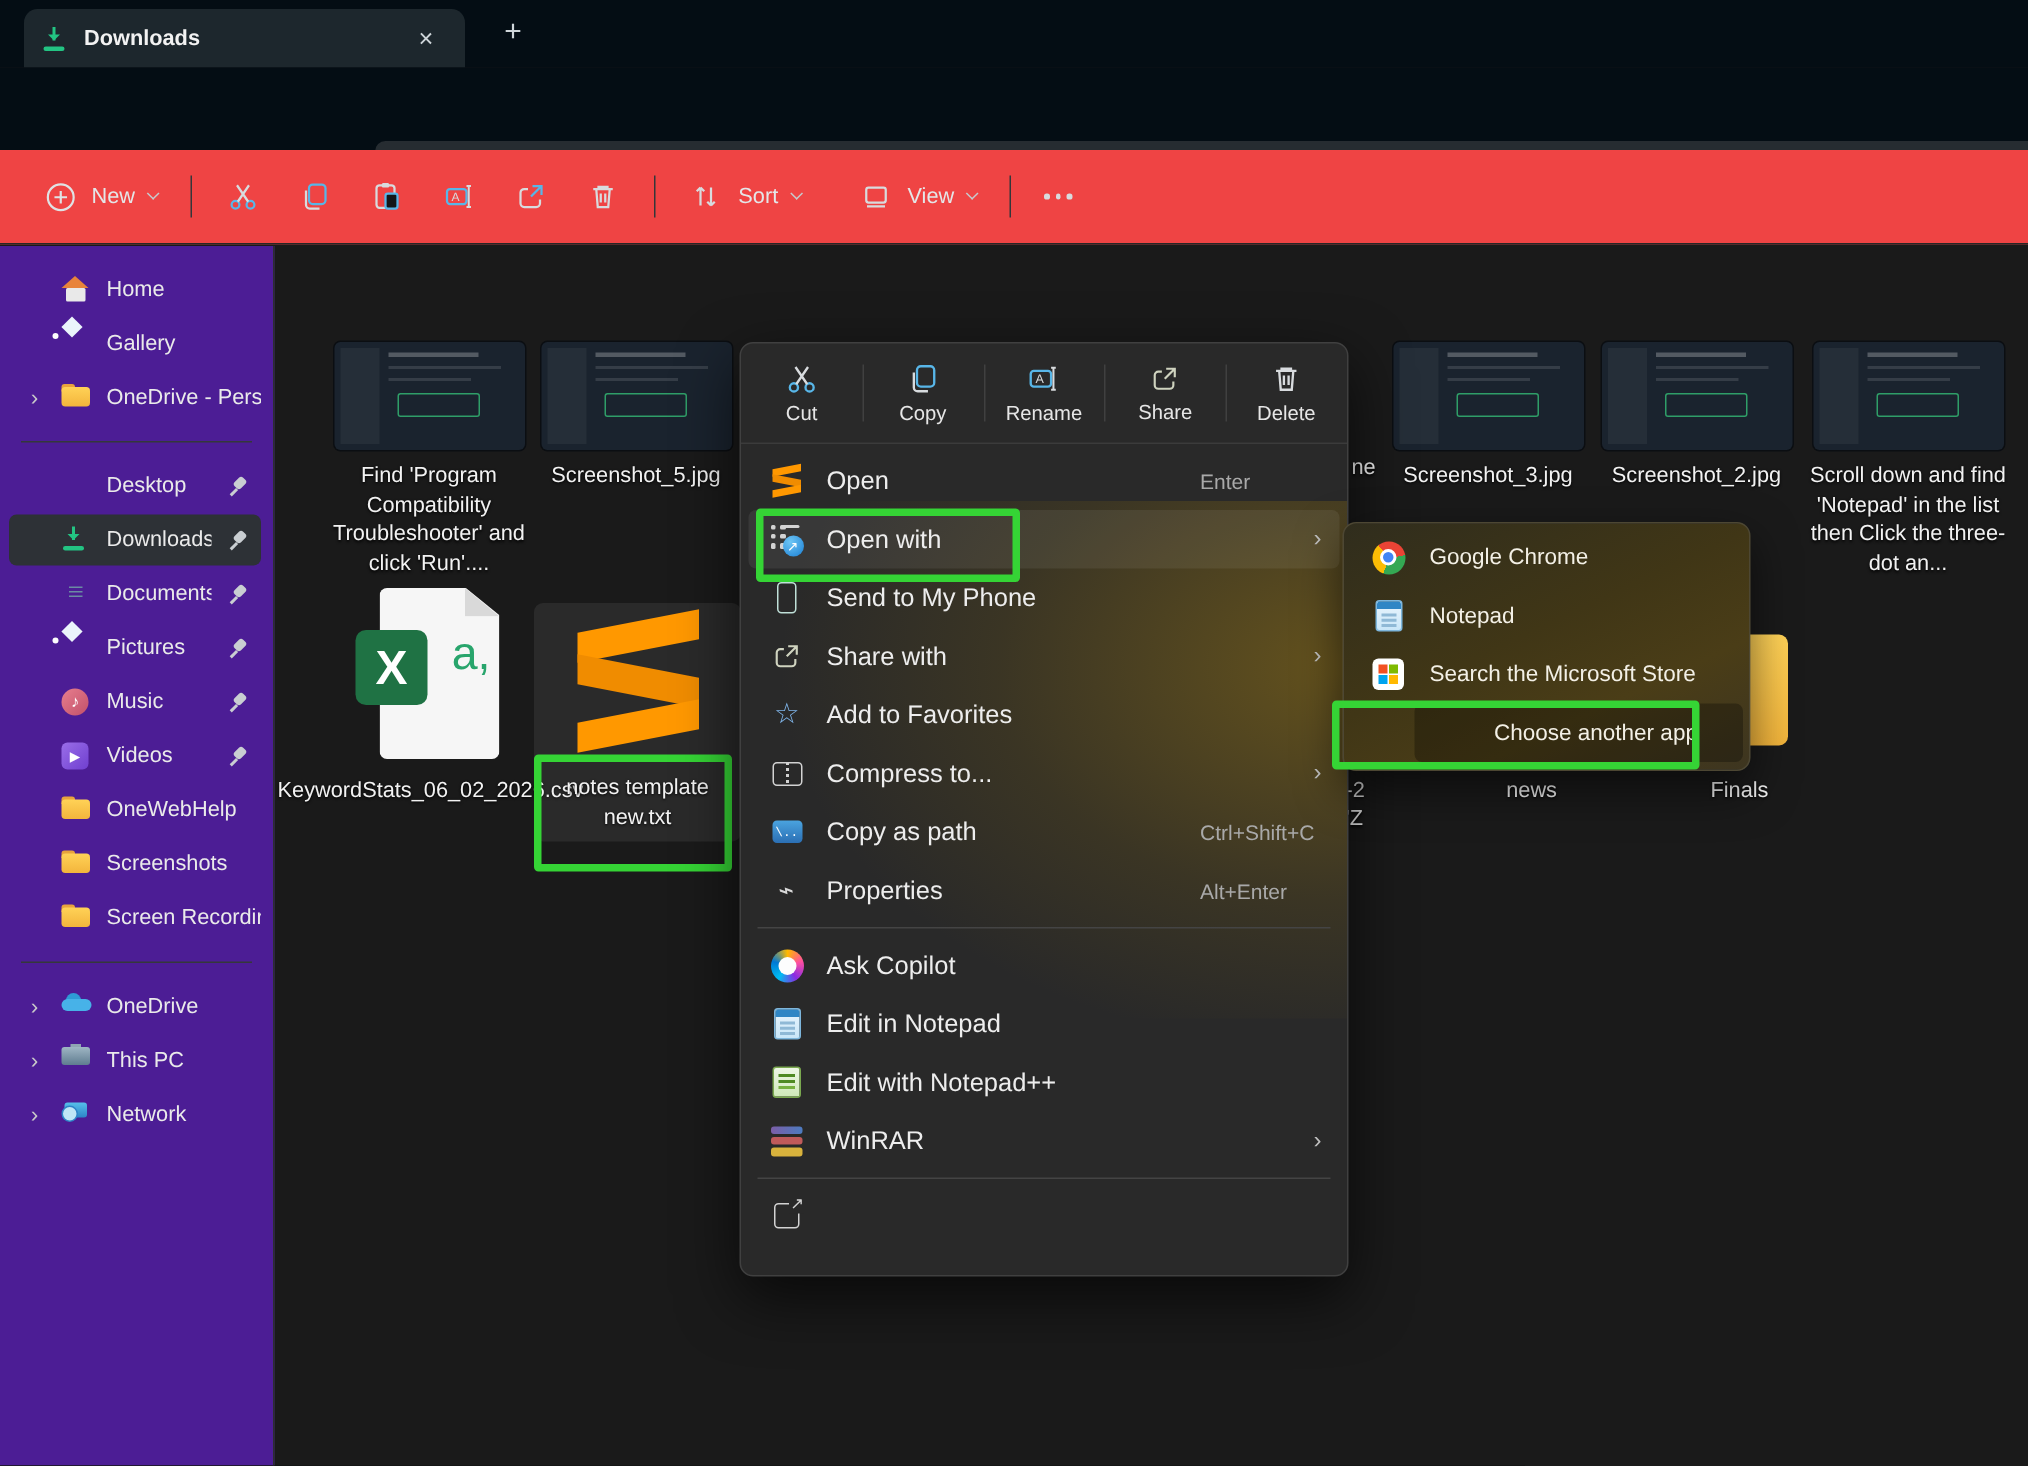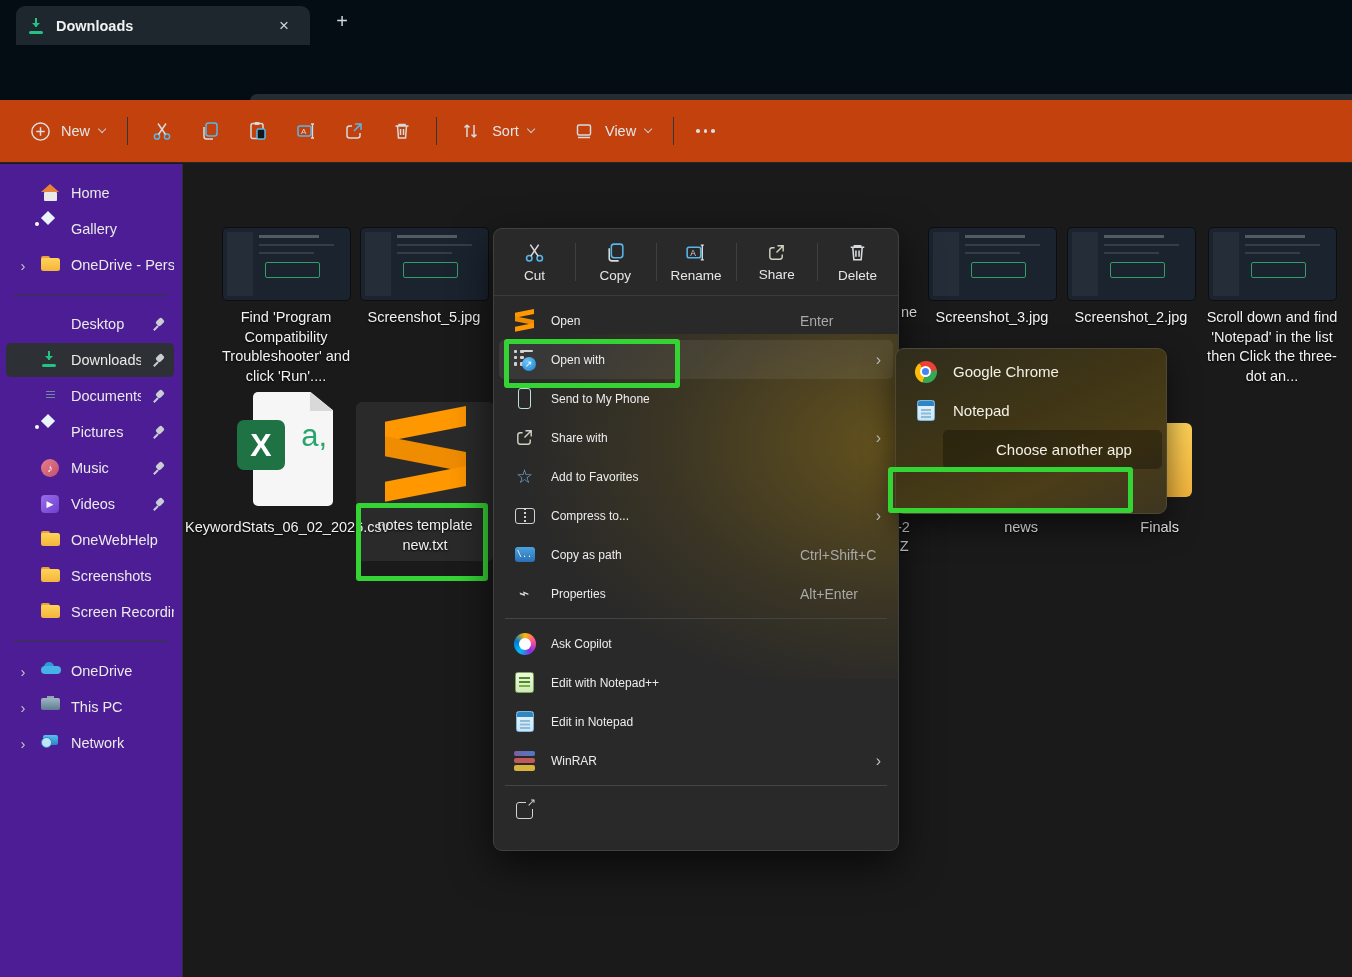--- a/index.html
+++ b/index.html
@@ -22,21 +22,21 @@
 
   .addrrow { position:absolute; left:0; top:45px; width:100%; height:55px; background:#040d14; }
   .navbtn { position:absolute; top:57px; width:34px; height:32px; display:flex; align-items:center; justify-content:center;
     color:#d4d8db; font-size:19px; border-radius:5px; }
   .navbtn.dim { color:#565d62; }
   .crumbbar { position:absolute; left:250px; top:49px; right:0; height:45px; background:#262c31; border-radius:7px 0 0 7px;
     display:flex; align-items:center; padding-left:18px; gap:14px; }
   .crumb-sep { color:#cfd4d8; font-size:18px; }
   .crumb-text { font-size:15px; color:#f0f0f0; }
 
-  .toolbar { position:absolute; left:0; top:100px; width:100%; height:63px; background:#c2410c; border-bottom:1px solid #262626;
+  .toolbar { position:absolute; left:0; top:100px; width:100%; height:63px; background:#ef4444; border-bottom:1px solid #262626;
     display:flex; align-items:center; }
   .tb-btn { display:flex; align-items:center; gap:9px; padding:0 12px; height:40px; border-radius:5px; color:#e4e6e8; font-size:14.5px; }
   .tb-sep { width:1px; height:28px; background:#33373a; margin:0 10px; }
   .tb-ico { display:flex; align-items:center; justify-content:center; width:24px; height:24px; }
   .cv { display:inline-block; border:solid #c6cacd; border-width:0 1.5px 1.5px 0; padding:2.6px; }
   .cv.down { transform:rotate(45deg); margin-top:-3px; }
   .dots3 { display:flex; gap:4px; }
   .dots3 i { width:3.5px; height:3.5px; border-radius:50%; background:#d8dbde; }
 
   
@@ -96,21 +96,21 @@
   .ctx::before { content:""; position:absolute; left:0; right:0; top:105px; height:345px; pointer-events:none;
     background:radial-gradient(120% 95% at 100% 32%, rgba(166,128,16,.48), rgba(120,95,18,.22) 48%, rgba(0,0,0,0) 78%); }
   .qa-row { position:relative; display:flex; height:67px; border-bottom:1px solid #3b3b3b; }
   .qa { flex:1; display:flex; flex-direction:column; align-items:center; justify-content:center; gap:4px; position:relative; }
   .qa + .qa::before { content:""; position:absolute; left:0; top:14px; bottom:14px; width:1px; background:#404040; }
   .qa-label { font-size:13.5px; color:#e6e6e6; }
   .ctx-items { position:relative; padding:5px 0; }
   .mi { position:relative; display:flex; align-items:center; height:39px; margin:0 5px; padding:0 12px 0 14px; border-radius:5px; }
   .mi.hovered { background:rgba(255,255,255,.07); }
   .mi-icon { width:23px; height:23px; margin-right:15px; display:flex; align-items:center; justify-content:center; flex:0 0 23px; }
-  .mi-label { font-size:12px; color:#ededed; flex:1; white-space:nowrap; }
+  .mi-label { font-size:17px; color:#ededed; flex:1; white-space:nowrap; }
   .mi-shortcut { position:absolute; left:301px; font-size:14px; color:#a9a9a9; }
   .mi-chevron { color:#bfbfbf; }
   .ctx-sep { height:1px; background:#444; margin:5px 11px; }
 
   
   .submenu { position:absolute; left:895px; top:348px; width:272px; height:166px; border-radius:9px;
     background:linear-gradient(155deg,#302d1d 0%, #403616 45%, #4a3d17 70%, #3d3520 100%);
     border:1px solid #4d4733; box-shadow:0 12px 30px rgba(0,0,0,.55); z-index:20; padding:3px 0; overflow:hidden; }
   .sm-item { position:relative; display:flex; align-items:center; height:39px; margin:0 4px; padding:0 12px 0 14px; border-radius:5px;text-align:right; }
   .sm-item.darker { background:rgba(0,0,0,.28);margin-left:47px; }
@@ -595,29 +595,29 @@
         </div>
         <div class="ctx-sep"></div>
         <div class="mi">
           <span class="mi-icon">
             <span class="ic-copilot"></span>
           </span>
           <span class="mi-label">Ask Copilot</span>
         </div>
         <div class="mi">
           <span class="mi-icon">
+            <span class="ic-notepad"></span>
+          </span>
+          <span class="mi-label">Edit in Notepad</span>
+        </div>
+        <div class="mi">
+          <span class="mi-icon">
             <span class="ic-npp"></span>
           </span>
           <span class="mi-label">Edit with Notepad++</span>
-        </div>
-        <div class="mi">
-          <span class="mi-icon">
-            <span class="ic-notepad"></span>
-          </span>
-          <span class="mi-label">Edit in Notepad</span>
         </div>
         <div class="mi">
           <span class="mi-icon">
             <span class="ic-winrar">
               <i></i>
               <i></i>
               <i></i>
             </span>
           </span>
           <span class="mi-label">WinRAR</span>
@@ -638,20 +638,31 @@
           <span class="ic-chrome"></span>
         </span>
         <span class="sm-label">Google Chrome</span>
       </div>
       <div class="sm-item">
         <span class="sm-icon">
           <span class="ic-notepad"></span>
         </span>
         <span class="sm-label">Notepad</span>
       </div>
+      <div class="sm-item">
+        <span class="sm-icon">
+          <span class="ic-store">
+            <i></i>
+            <i></i>
+            <i></i>
+            <i></i>
+          </span>
+        </span>
+        <span class="sm-label">Search the Microsoft Store</span>
+      </div>
       <div class="sm-item darker">
         <span class="sm-icon"></span>
         <span class="sm-label">Choose another app</span>
       </div>
     </div>
 
   <div class="hibox" style="left:504px; top:339px; width:176px; height:49px; z-index:15"></div>
   <div class="hibox" style="left:356px; top:503px; width:132px; height:78px; z-index:6"></div>
   <div class="hibox" style="left:888px; top:467px; width:245px; height:46px; z-index:25"></div>
 </div>

